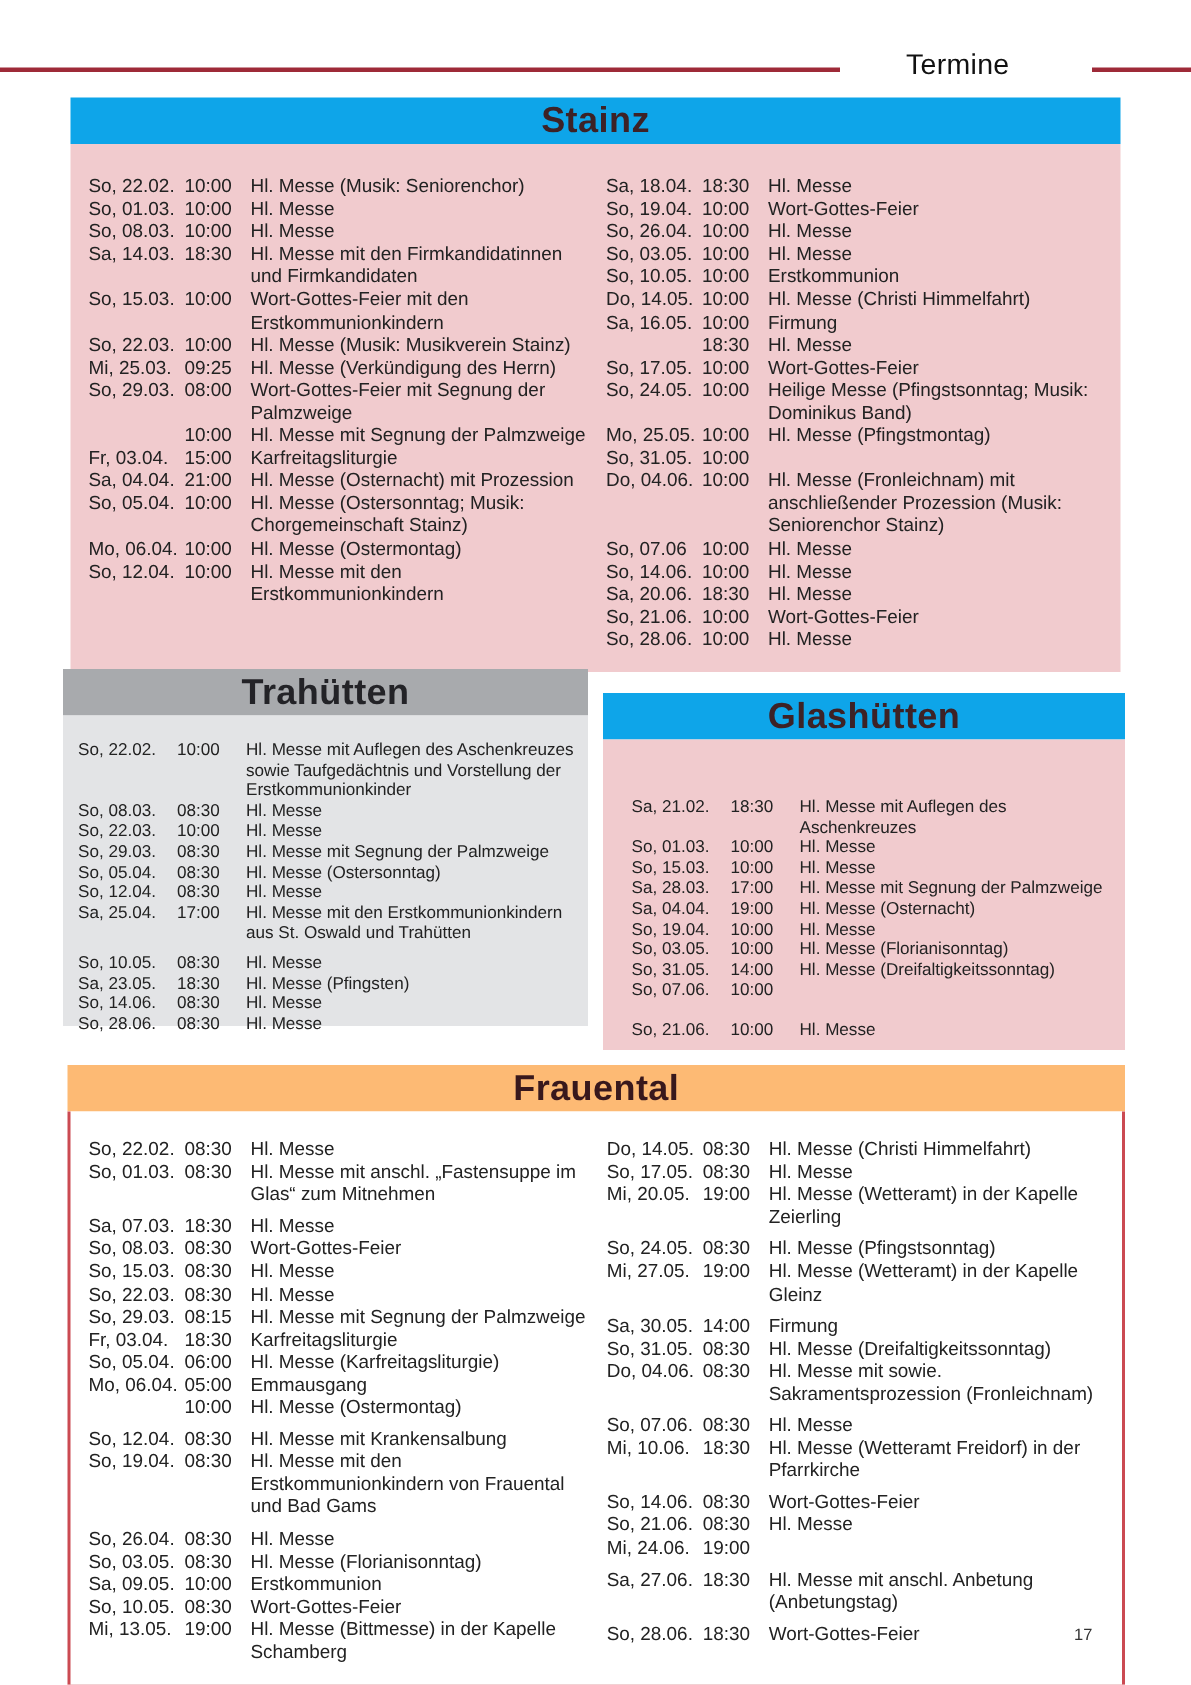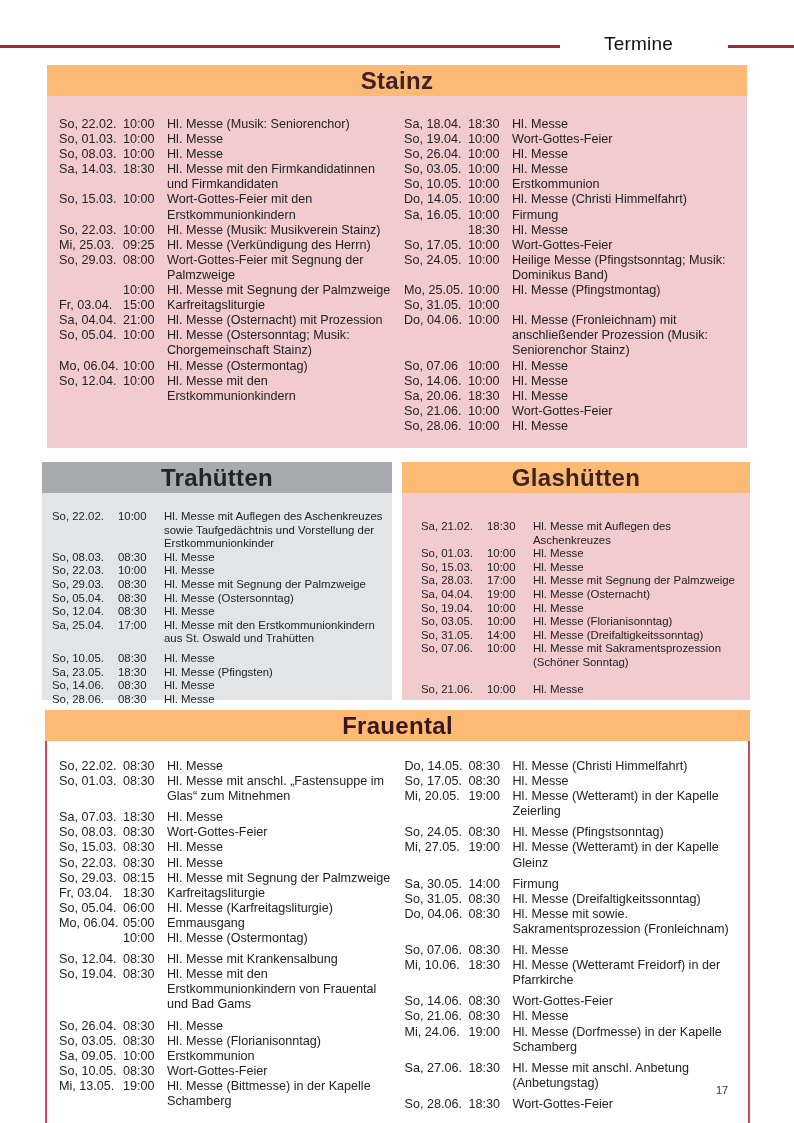--- a/index.html
+++ b/index.html
@@ -23,36 +23,36 @@
 
   
   .panel { position:absolute; box-sizing:border-box; }
   .banner {
     margin:0; text-align:center; font-weight:600;
     font-size:24px; line-height:31px; height:31px;
     letter-spacing:0.3px;
   }
   .panel-body { box-sizing:border-box; }
 
-  .rose  .banner { background:#fdba74; color:#3d2226; }
+  .rose  .banner { background:#0ea5e9; color:#3d2226; }
   .rose  .panel-body { background:#f1cbce; }
   .gray  .banner { background:#a8aaad; color:#232327; }
   .gray  .panel-body { background:#e3e4e6; }
   .redhd .banner { background:#fdba74; color:#38181c; }
   .redhd .panel-body { background:#ffffff; }
 
   
   #stainz      { left:47px;  top:65px;  width:700px; }
   #stainz .panel-body { padding:9px 8px 14px 12px; min-height:348px; }
 
-  #trahuetten  { left:42px;  top:462px; width:350px; height:238px; }
+  #trahuetten  { left:42px;  top:446px; width:350px; height:238px; }
   #trahuetten .panel-body { padding:5px 6px 10px 10px; height:207px; }
 
   #glashuetten { left:402px; top:462px; width:348px; height:238px;border-radius:12px; }
-  #glashuetten .panel-body { padding:15px 6px 10px 19px; height:207px; }
+  #glashuetten .panel-body { padding:27px 6px 10px 19px; height:207px; }
 
   #frauental   { left:45px;  top:710px; width:705px; }
   #frauental .panel-body {
     padding:6px 8px 14px 12px; min-height:335px;
     border-left:2px solid #cb4a52; border-right:2px solid #cb4a52; border-bottom:2px solid #cb4a52;
   }
 
   
   .cols { display:flex; }
   .col  { flex:1 1 0; min-width:0;margin-top:12px; }
@@ -362,21 +362,20 @@
             <span class="desc">Hl. Messe (Florianisonntag)</span>
           </div>
           <div class="row">
             <span class="date">So, 31.05.</span>
             <span class="time">14:00</span>
             <span class="desc">Hl. Messe (Dreifaltigkeitssonntag)</span>
           </div>
           <div class="row">
             <span class="date">So, 07.06.</span>
             <span class="time">10:00</span>
-            <span class="desc">Hl. Messe mit Sakramentsprozession (Schöner Sonntag)</span>
           </div>
           <div class="row gap">
             <span class="date">So, 21.06.</span>
             <span class="time">10:00</span>
             <span class="desc">Hl. Messe</span>
           </div>
         </div>
     </div>
   </section>
 
@@ -533,21 +532,20 @@
               <span class="desc">Wort-Gottes-Feier</span>
             </div>
             <div class="row">
               <span class="date">So, 21.06.</span>
               <span class="time">08:30</span>
               <span class="desc">Hl. Messe</span>
             </div>
             <div class="row">
               <span class="date">Mi, 24.06.</span>
               <span class="time">19:00</span>
-              <span class="desc">Hl. Messe (Dorfmesse) in der Kapelle Schamberg</span>
             </div>
             <div class="row gap">
               <span class="date">Sa, 27.06.</span>
               <span class="time">18:30</span>
               <span class="desc">Hl. Messe mit anschl. Anbetung (Anbetungstag)</span>
             </div>
             <div class="row gap">
               <span class="date">So, 28.06.</span>
               <span class="time">18:30</span>
               <span class="desc">Wort-Gottes-Feier</span>

